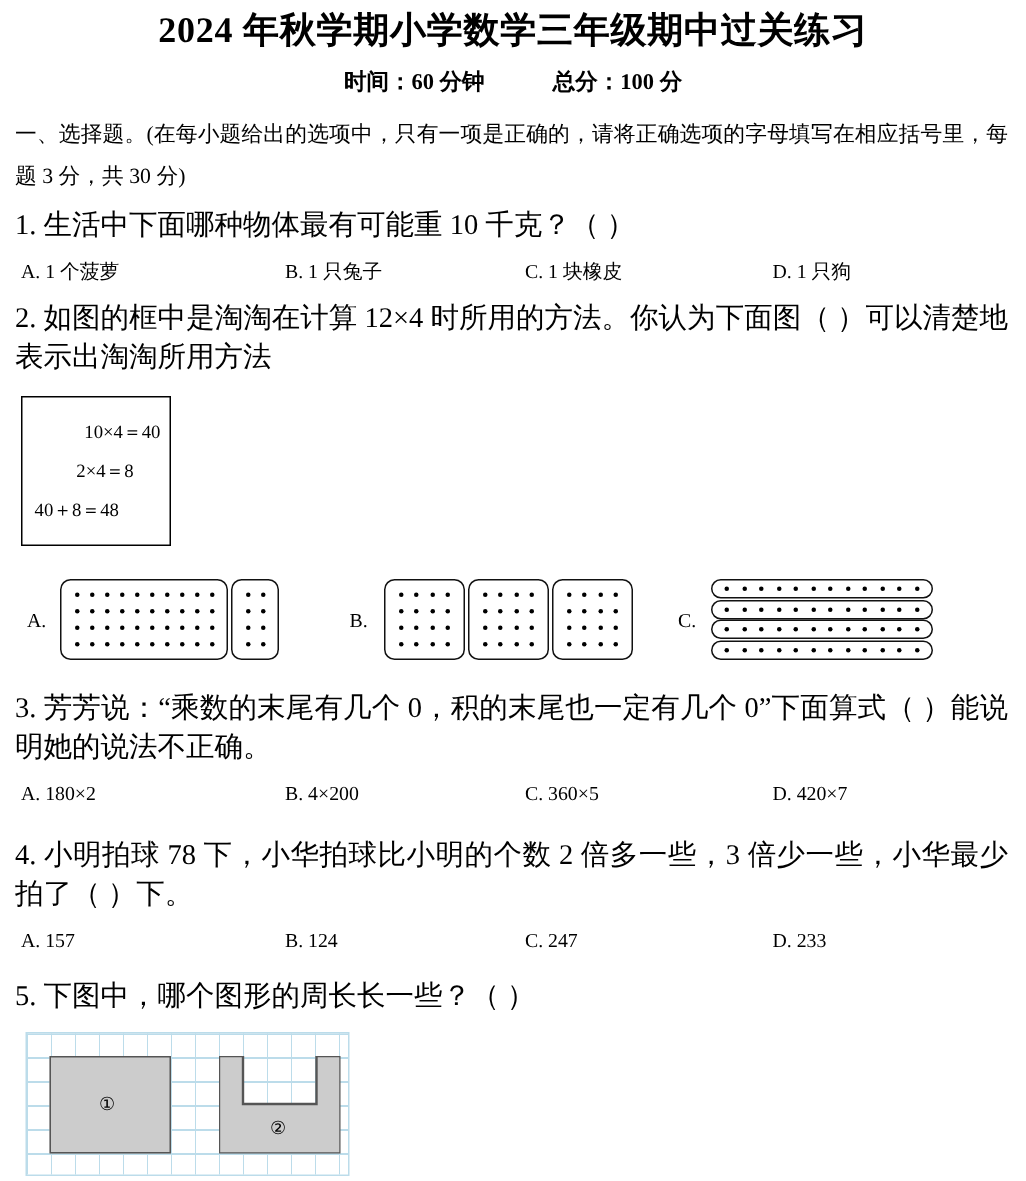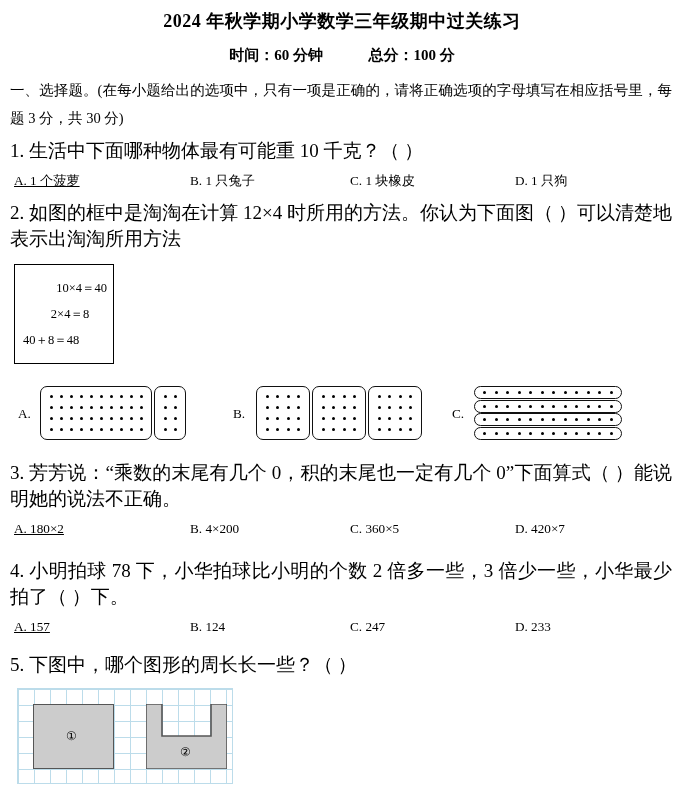--- a/index.html
+++ b/index.html
@@ -19,21 +19,21 @@
     position: relative;
     width: 684px;
     height: 787px;
     padding: 0;
     box-sizing: border-box;
   }
 
   
   .doc-title {
     text-align: center;
-    font-size: 18px;
+    font-size: 24px;
     font-weight: bold;
     letter-spacing: 0.5px;
     margin: 8px 0 0 0;
     padding: 0 10px;
     line-height: 26px;
   }
   .doc-subtitle {
     text-align: center;
     font-size: 15px;
     font-weight: bold;
@@ -63,21 +63,21 @@
 
   
   .opts {
     position: relative;
     height: 26px;
     margin: 4px 10px 0 10px;
     font-size: 13.2px;
     line-height: 26px;
   }
   .opts span { position: absolute; top: 0; white-space: nowrap; }
-  .opt-a { left: 4px; text-decoration: underline; }
+  .opt-a { left: 4px; }
   .opt-b { left: 180px; }
   .opt-c { left: 340px; }
   .opt-d { left: 505px; }
 
   .opts.three .opt-a { left: 4px; }
   .opts.three .opt-b { left: 233px; }
   .opts.three .opt-c { left: 450px; }
 
   
   .calc-wrap {

